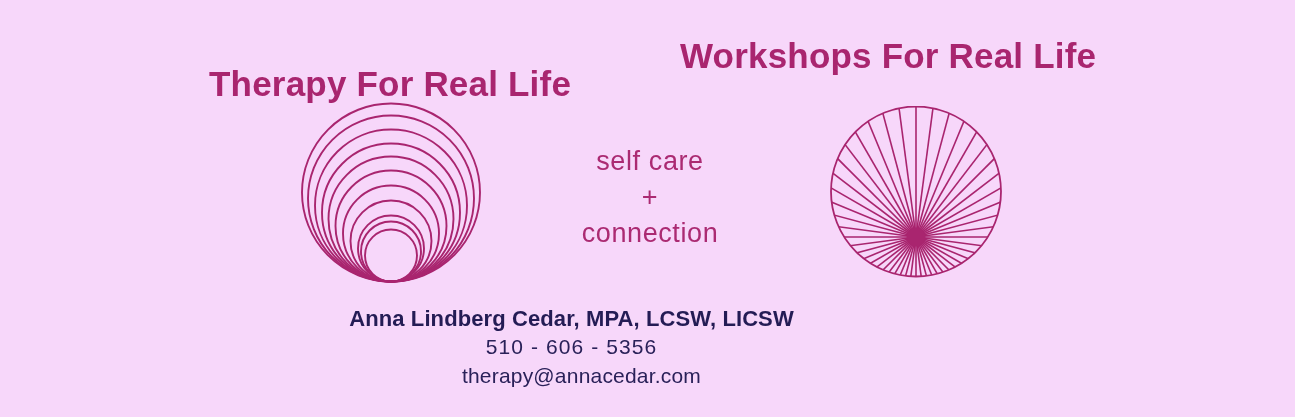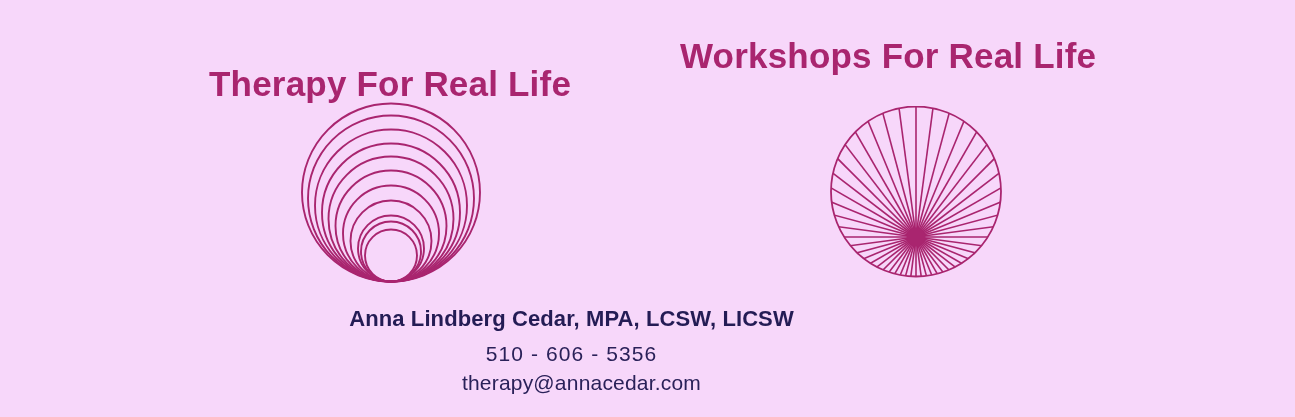--- a/index.html
+++ b/index.html
@@ -77,21 +77,20 @@
     letter-spacing: 0.1px;
     line-height: 26px;
   }
   #contact-phone {
     font-family: "Liberation Sans", sans-serif;
     font-weight: normal;
     font-size: 21px;
     color: #2a2159;
     letter-spacing: 1.1px;
     line-height: 30px;
-    margin-top: 7px;
   }
   #contact-email {
     font-family: "Liberation Sans", sans-serif;
     font-weight: normal;
     font-size: 21px;
     color: #2a2159;
     letter-spacing: 0.2px;
     line-height: 28px;
     margin-left: 20px;
   }
@@ -133,20 +132,25 @@
         <circle cx="93" cy="127.0" r="55.5"></circle>
         <circle cx="93" cy="134.5" r="48"></circle>
         <circle cx="93" cy="142.0" r="40.5"></circle>
         <circle cx="93" cy="149.5" r="33"></circle>
         <circle cx="93" cy="156.5" r="26"></circle>
         <circle cx="93" cy="152.5" r="30"></circle>
       </g>
     </svg>
   </div>
 
+  <div id="tagline">
+    <div>self care</div>
+    <div>+</div>
+    <div>connection</div>
+  </div>
 
   <div class="logo-mark" id="logo-sunburst">
     <svg width="190" height="176" viewBox="0 0 190 176" xmlns="http://www.w3.org/2000/svg">
       <defs>
         <clipPath id="burstClip">
           <circle cx="95" cy="85.5" r="85"></circle>
         </clipPath>
       </defs>
       <circle cx="95" cy="85.5" r="85" fill="none" stroke="#a9256f" stroke-width="1.8"></circle>
       <g id="rays" clip-path="url(#burstClip)" stroke="#a9256f" stroke-width="1.6" fill="none">

